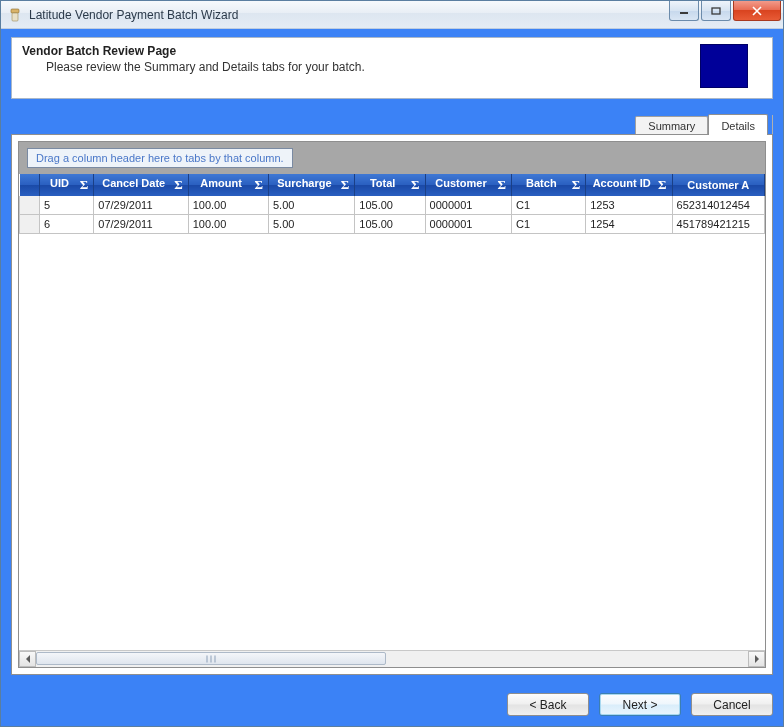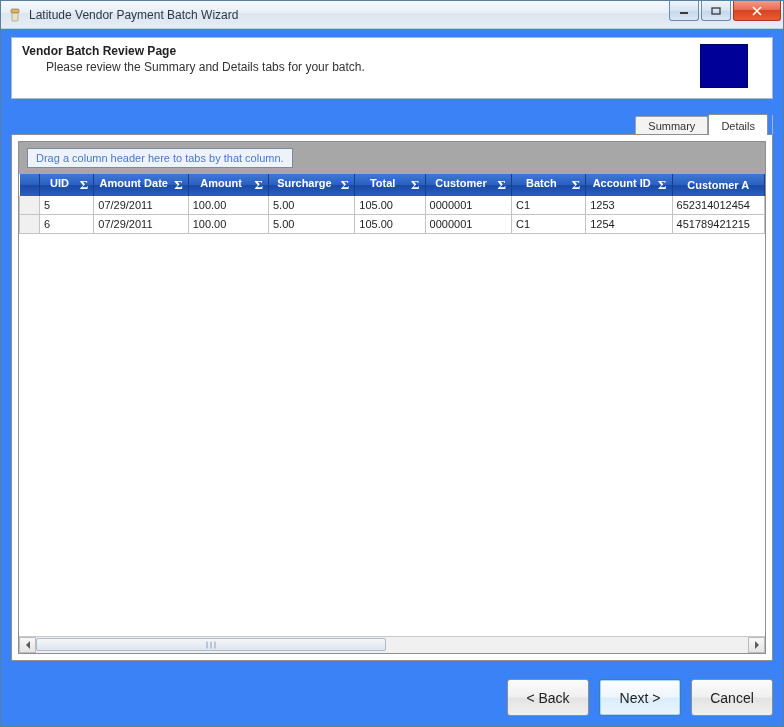--- a/index.html
+++ b/index.html
@@ -277,25 +277,25 @@
   }
   
   .footer {
     padding: 8px 10px 10px 10px;
     display: flex;
     justify-content: flex-end;
     gap: 10px;
   }
   .btn {
     min-width: 82px;
-    height: 37px;
+    height: 23px;
     border: 1px solid #8e8e8e;
     border-radius: 3px;
     background: linear-gradient(to bottom, #fdfdfd 0%, #efefef 48%, #e3e3e3 52%, #f0f0f0 100%);
-    font-size: 14px;
+    font-size: 12px;
     color: #222;
     padding: 0 12px;
     display: inline-flex;
     align-items: center;
     justify-content: center;
     cursor: pointer;
   }
   .btn.primary {
     border: 1px solid #3c7fb1;
     box-shadow: inset 0 0 0 1px #a8d8f0;
@@ -376,21 +376,21 @@
                 <tr>
                   <th></th>
                   <th>
                       <div class="th-inner">
                         <span class="th-label">UID</span>
                         <span class="sigma">Σ</span>
                       </div>
                     </th>
                   <th>
                       <div class="th-inner">
-                        <span class="th-label">Amount Date</span>
+                        <span class="th-label">Cancel Date</span>
                         <span class="sigma">Σ</span>
                       </div>
                     </th>
                   <th>
                       <div class="th-inner">
                         <span class="th-label">Amount</span>
                         <span class="sigma">Σ</span>
                       </div>
                     </th>
                   <th>

